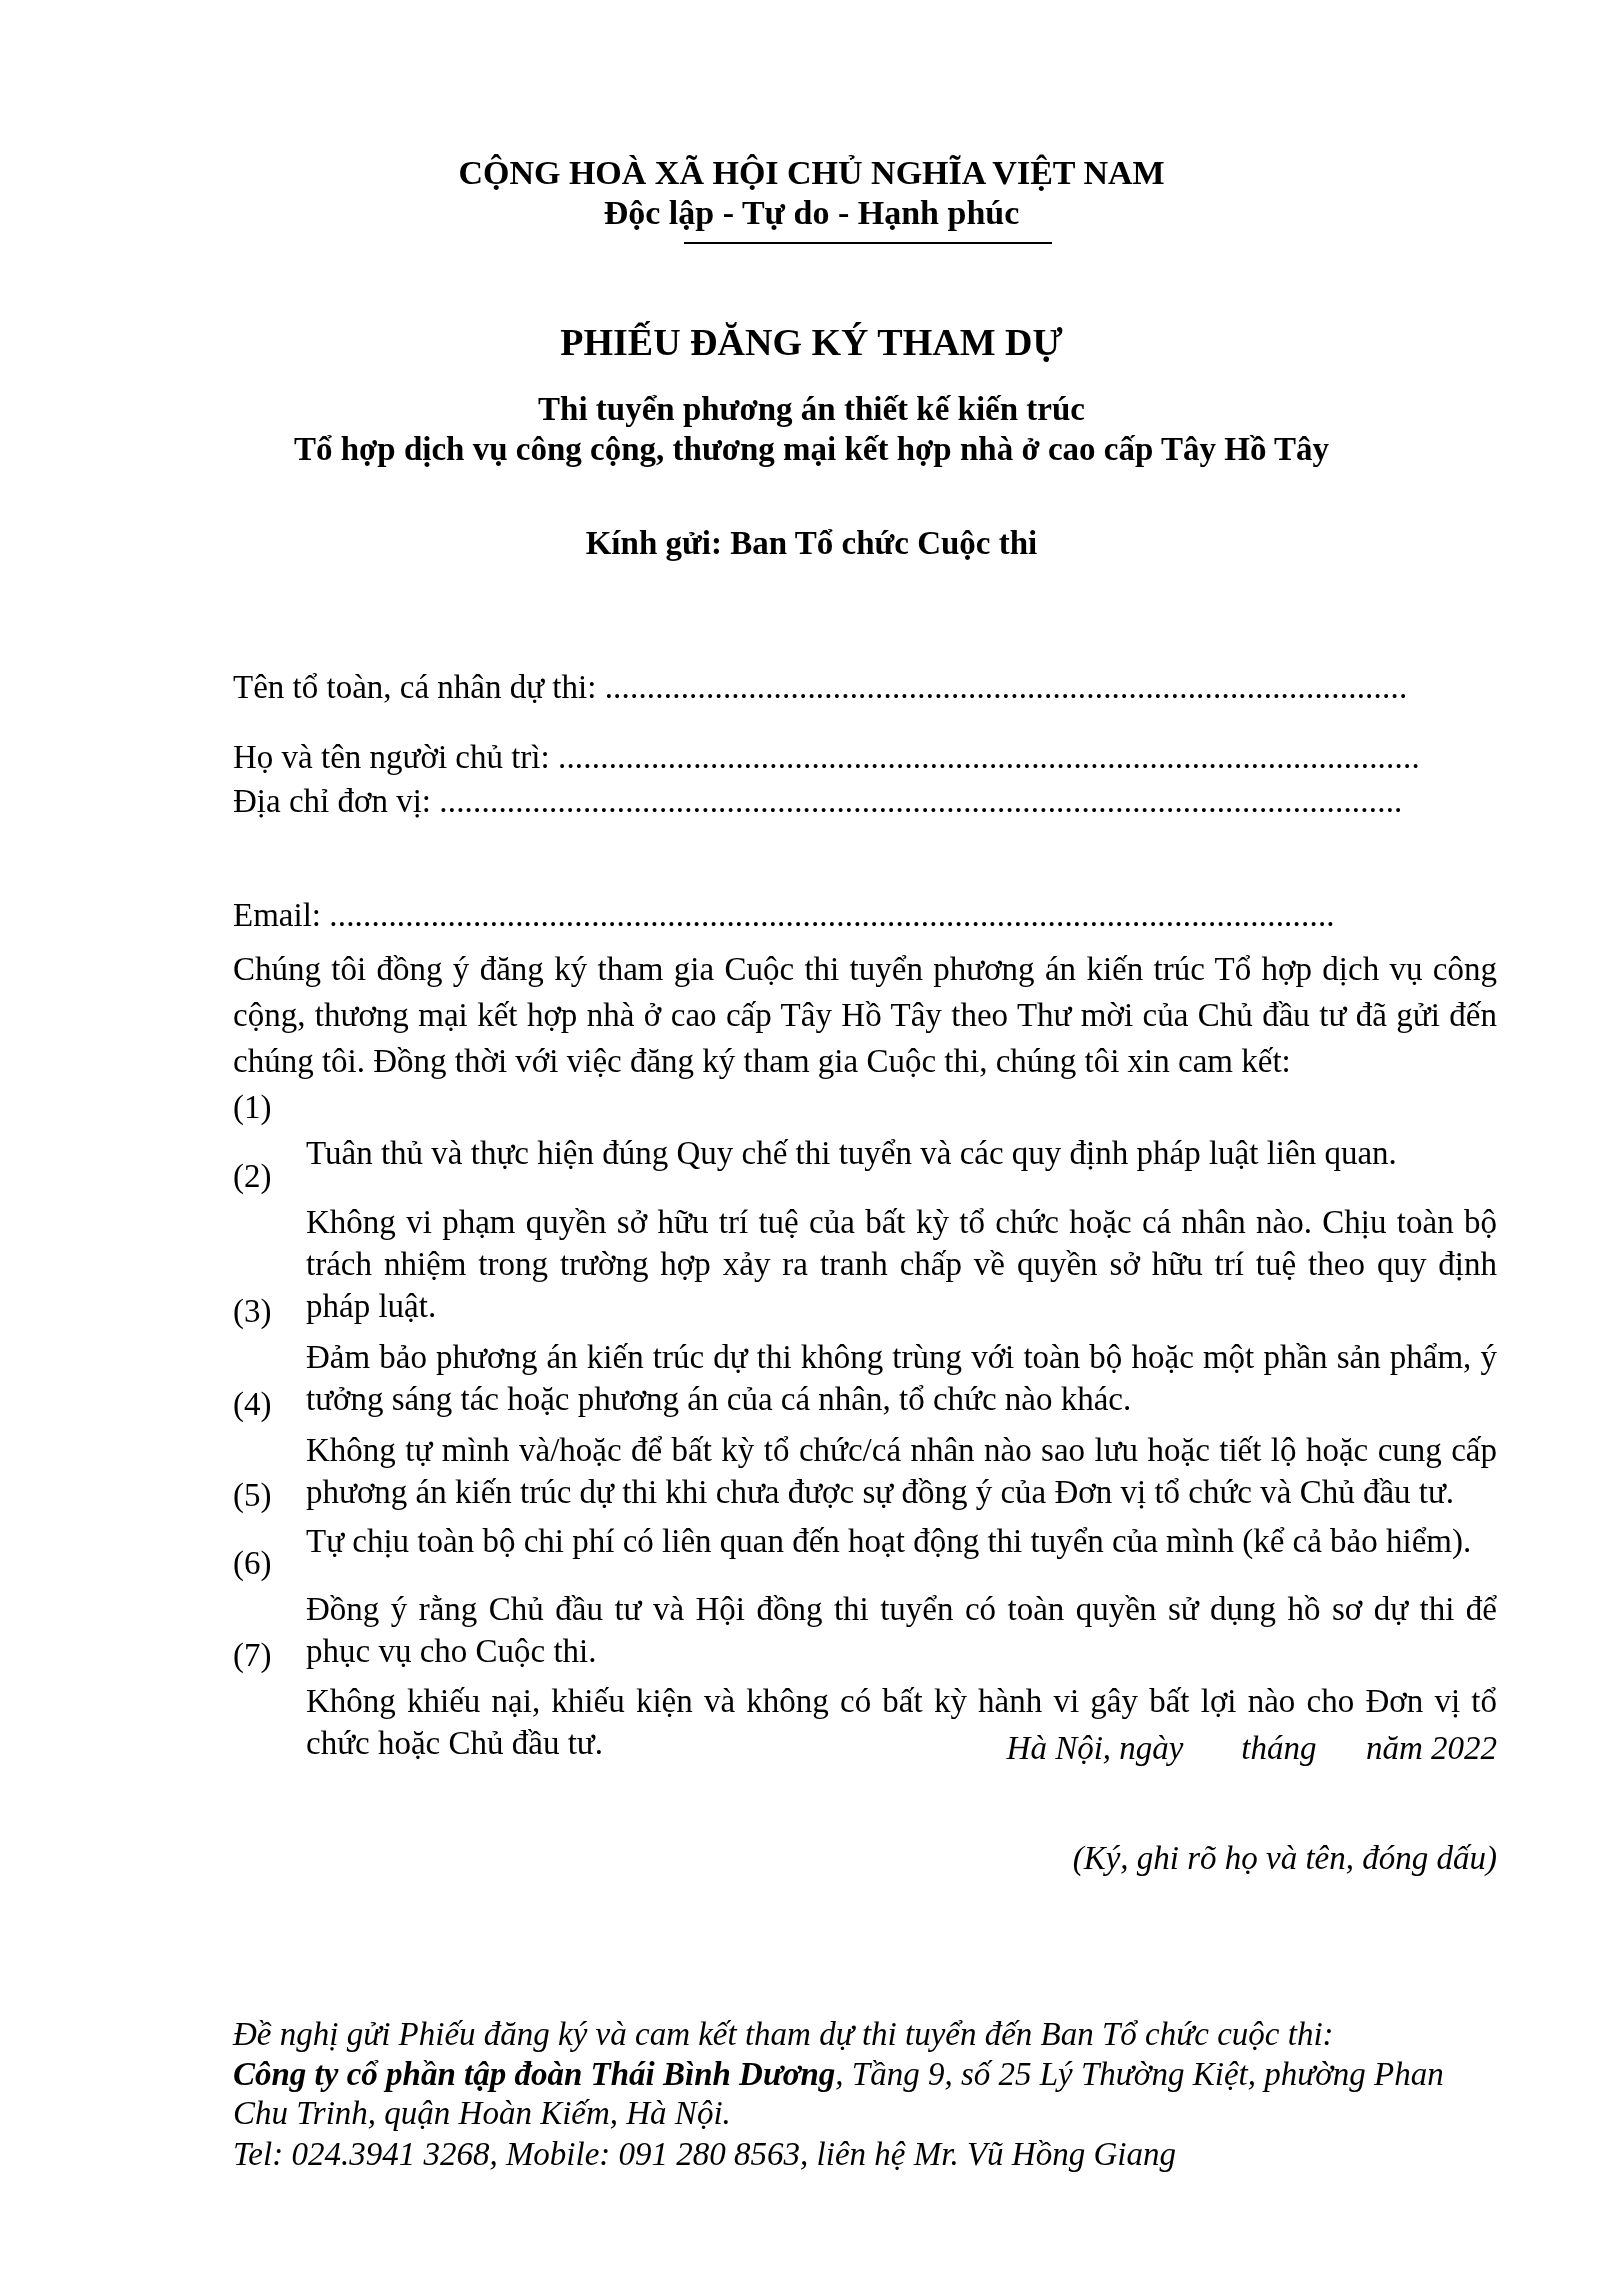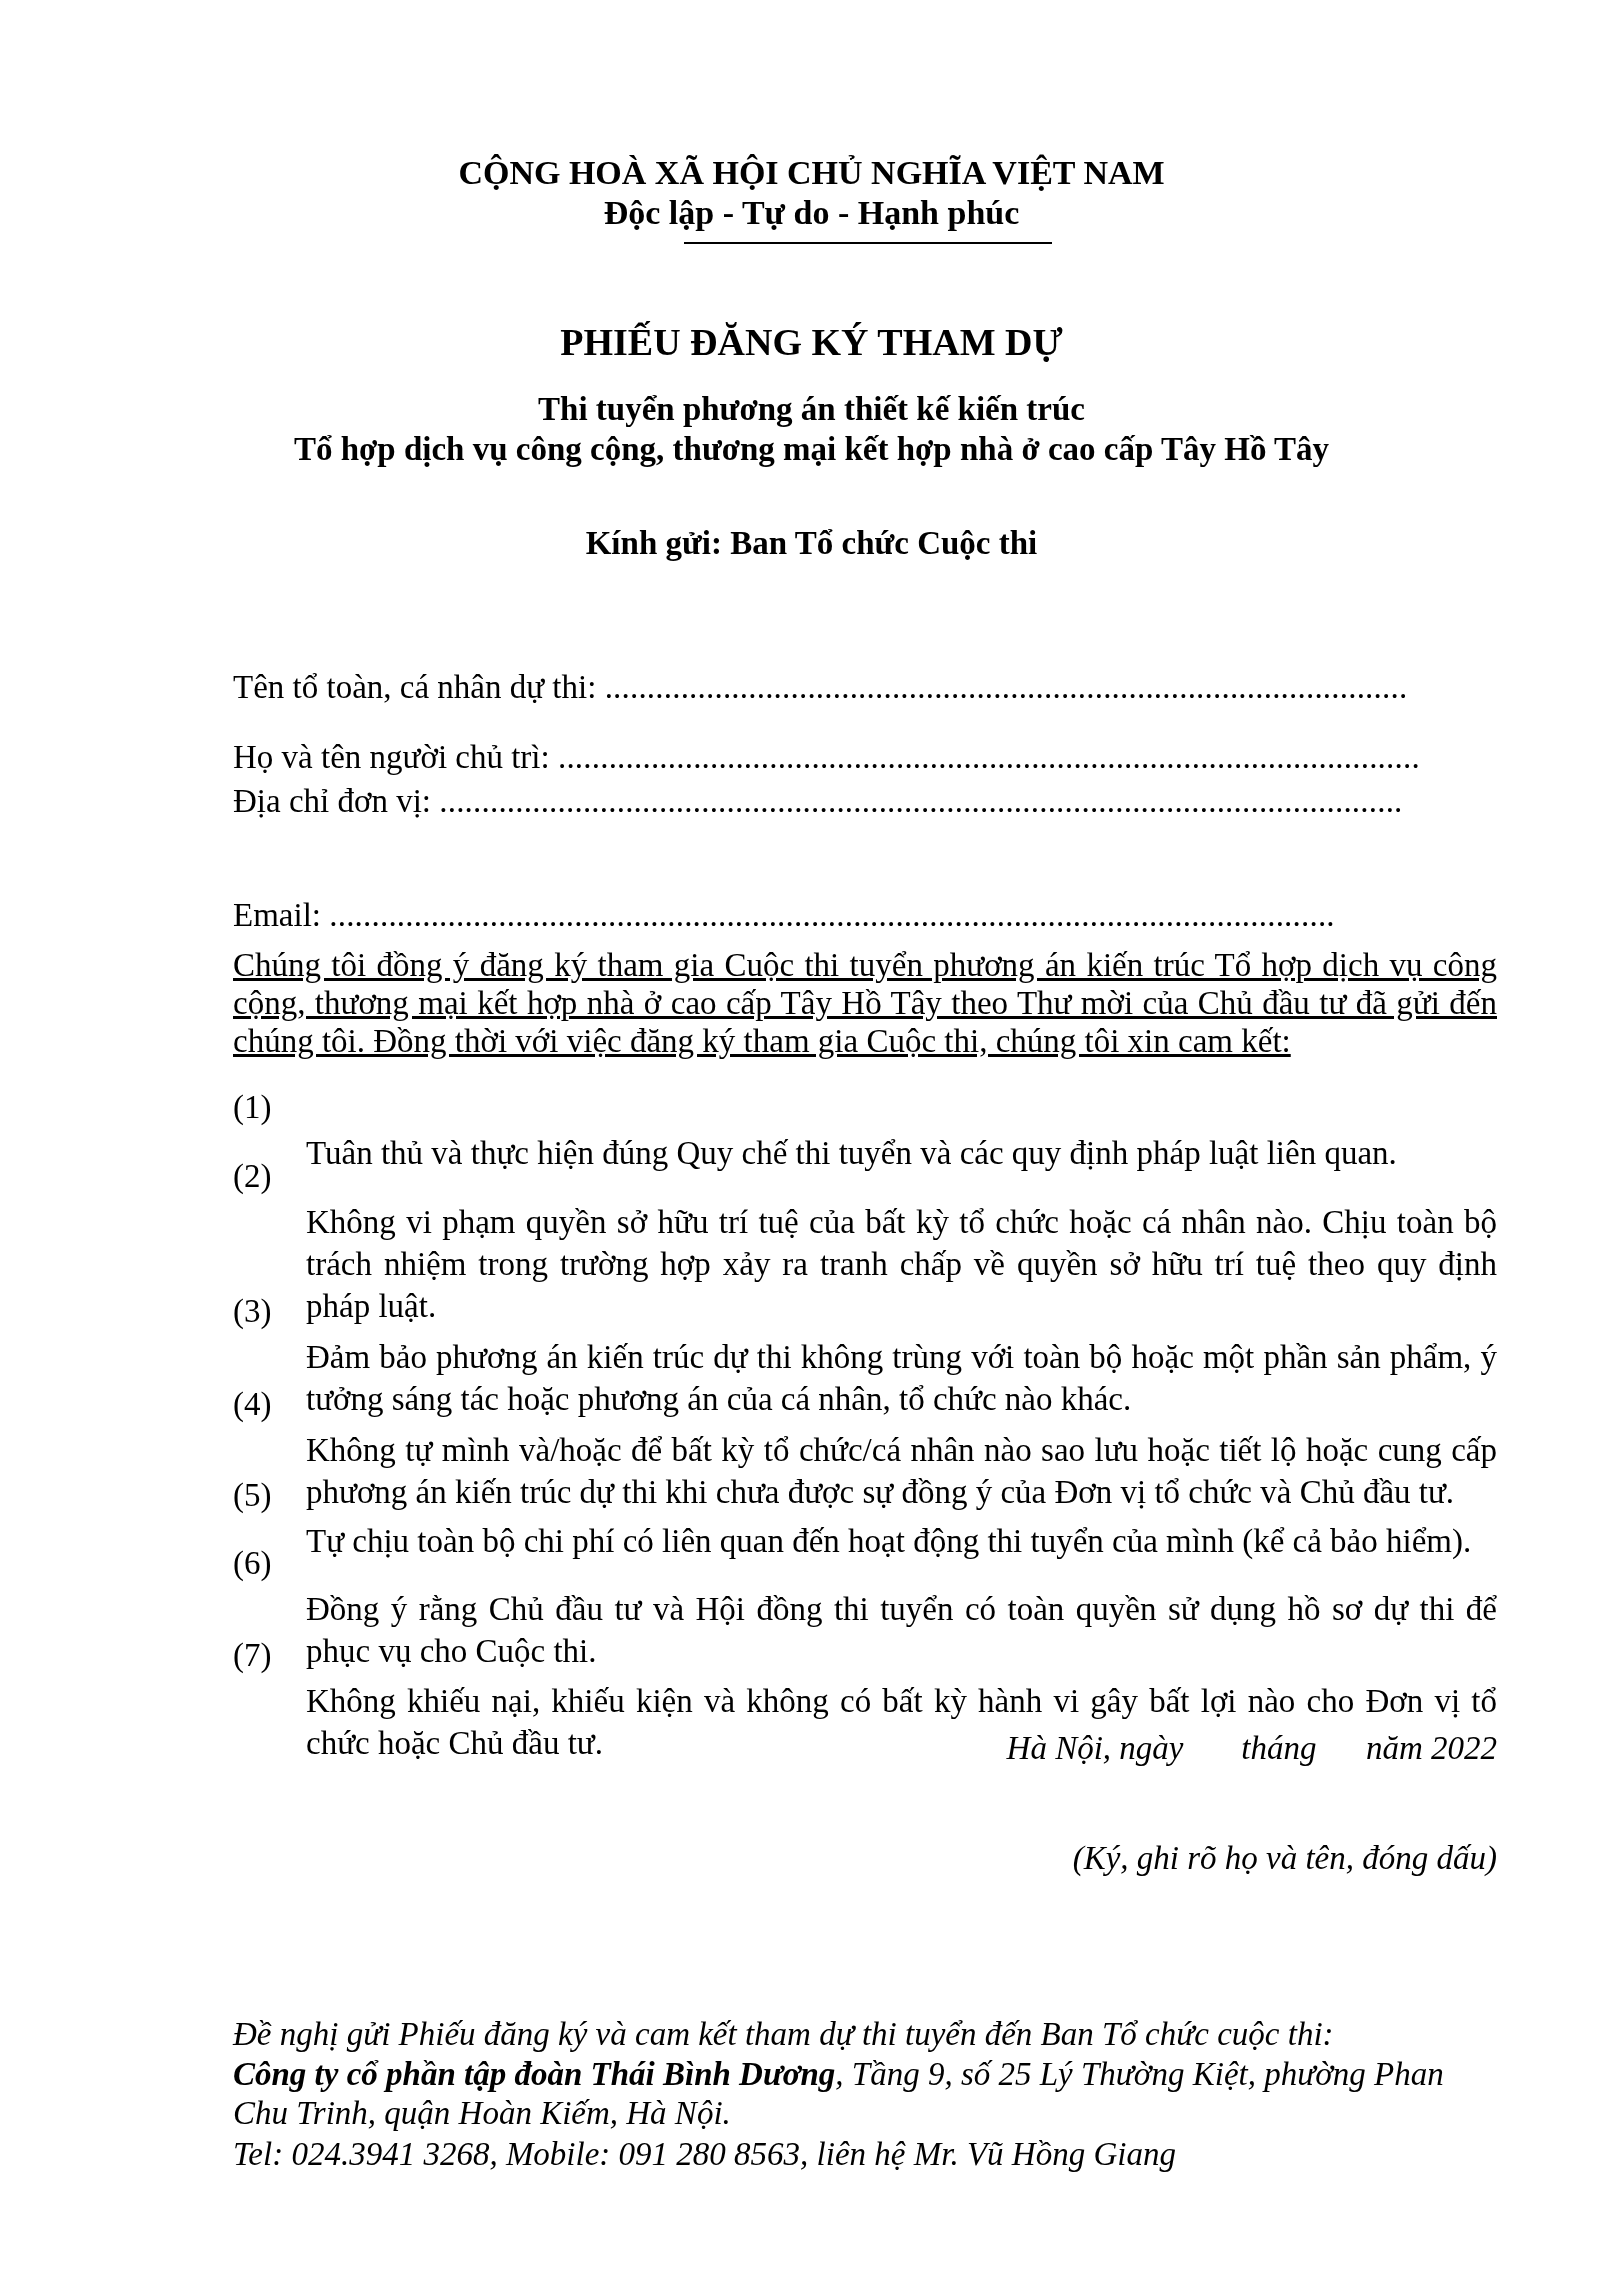--- a/index.html
+++ b/index.html
@@ -40,22 +40,21 @@
     #form-title { top: 319px; font-size: 38px; line-height: 47px; }
     #subtitle-1 { top: 389px; font-size: 33px; line-height: 41px; }
     #subtitle-2 { top: 429px; font-size: 33px; line-height: 41px; }
     #recipient { top: 523px; font-size: 33px; line-height: 41px; }
 
     .body-text {
       position: absolute;
       left: 233px;
       width: 1264px;
       font-size: 33px;
-      line-height: 38px;
-      text-decoration: underline;
+      line-height: 46px;
     }
     .field-line {
       position: absolute;
       left: 233px;
       width: 1264px;
       font-size: 33px;
       line-height: 42px;
       white-space: nowrap;
       overflow: hidden;
     }

